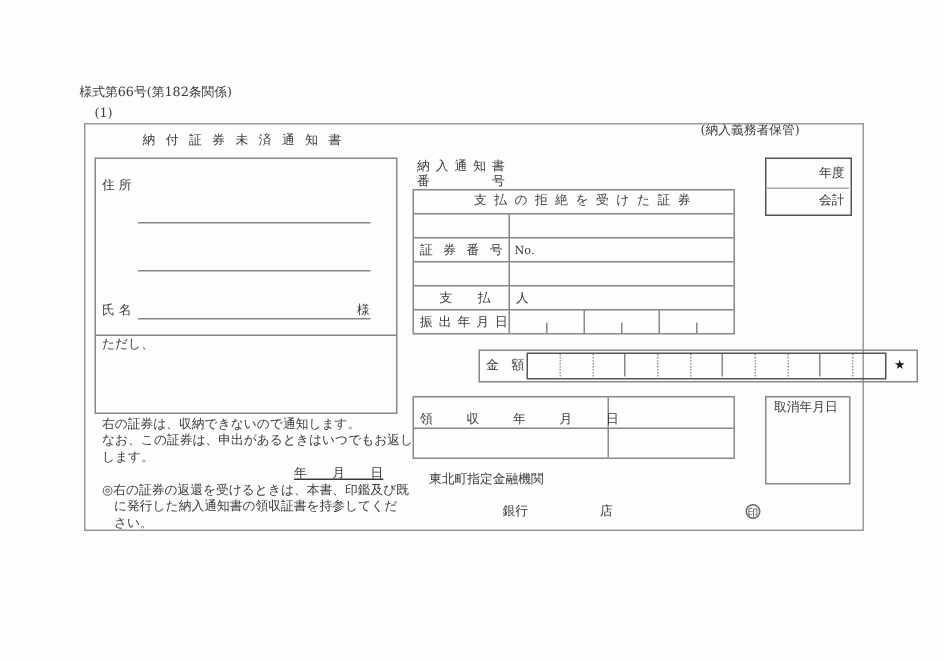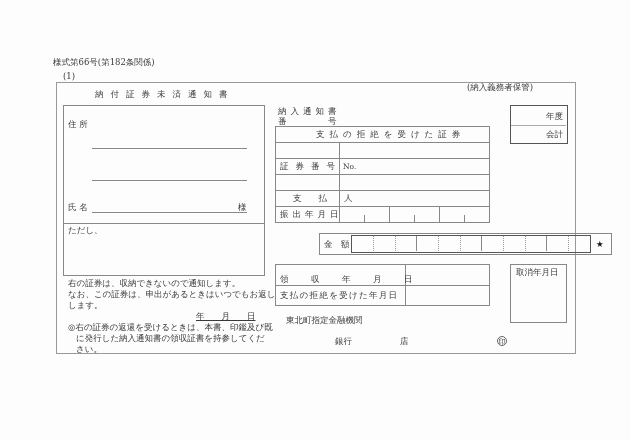--- a/index.html
+++ b/index.html
@@ -105,21 +105,20 @@
     <div class="vd" style="left:216px;top:0;height:15px;"></div>
   </div>
   <div class="abs t" style="left:276px;top:5px;color:#111;">★</div>
 </div>
 
 <div class="abs thin" style="left:275px;top:264px;width:215px;height:42px;">
   <div class="vl" style="left:129px;top:0;height:40px;"></div>
   <div class="hl" style="left:0;top:20px;width:213px;"></div>
   <span class="lbl" style="top:9px;letter-spacing:7px;">領　収　年　月　日</span>
   <span class="abs t" style="left:133px;top:5px;"></span>
-  <span class="lbl" style="top:25px;letter-spacing:1.3px;">支払の拒絶を受けた年月日</span>
   <span class="abs t" style="left:133px;top:25px;"></span>
 </div>
 
 <div class="abs t" style="left:286px;top:315px;">東北町指定金融機関</div>
 <div class="abs t" style="left:335px;top:336px;">銀行</div>
 <div class="abs t" style="left:400px;top:336px;">店</div>
 <div class="abs seal" style="left:497px;top:336px;">印</div>
 
 <div class="abs thin" style="left:510px;top:264px;width:57px;height:59px;">
   <div class="abs t" style="left:5px;top:2px;">取消年月日</div>

